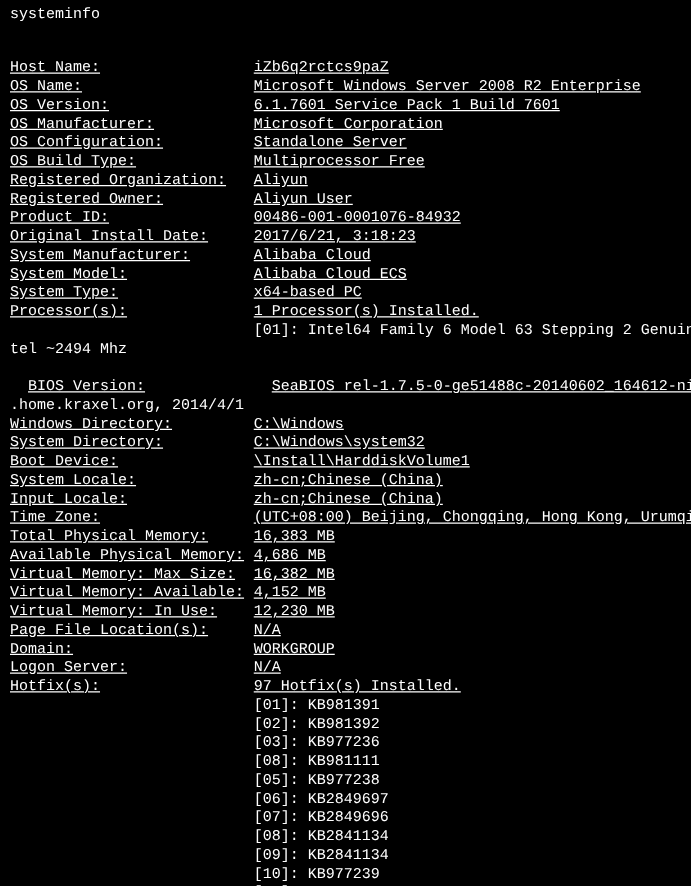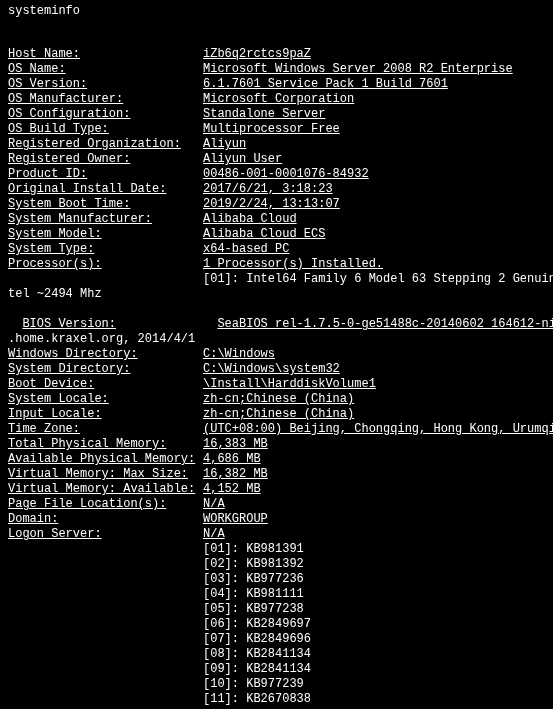--- a/index.html
+++ b/index.html
@@ -49,21 +49,20 @@
     <div class="row"><span class="label">Host Name:</span><span class="value">iZb6q2rctcs9paZ</span></div>
     <div class="row"><span class="label">OS Name:</span><span class="value">Microsoft Windows Server 2008 R2 Enterprise</span></div>
     <div class="row"><span class="label">OS Version:</span><span class="value">6.1.7601 Service Pack 1 Build 7601</span></div>
     <div class="row"><span class="label">OS Manufacturer:</span><span class="value">Microsoft Corporation</span></div>
     <div class="row"><span class="label">OS Configuration:</span><span class="value">Standalone Server</span></div>
     <div class="row"><span class="label">OS Build Type:</span><span class="value">Multiprocessor Free</span></div>
     <div class="row"><span class="label">Registered Organization:</span><span class="value">Aliyun</span></div>
     <div class="row"><span class="label">Registered Owner:</span><span class="value">Aliyun User</span></div>
     <div class="row"><span class="label">Product ID:</span><span class="value">00486-001-0001076-84932</span></div>
     <div class="row"><span class="label">Original Install Date:</span><span class="value">2017/6/21, 3:18:23</span></div>
-    <div class="row"><span class="label">System Boot Time:</span><span class="value">2019/2/24, 13:13:07</span></div>
     <div class="row"><span class="label">System Manufacturer:</span><span class="value">Alibaba Cloud</span></div>
     <div class="row"><span class="label">System Model:</span><span class="value">Alibaba Cloud ECS</span></div>
     <div class="row"><span class="label">System Type:</span><span class="value">x64-based PC</span></div>
     <div class="row"><span class="label">Processor(s):</span><span class="value">1 Processor(s) Installed.</span></div>
   </div>
 
 <div class="indent-row">[01]: Intel64 Family 6 Model 63 Stepping 2 GenuineIn</div>
 
 <div class="row">tel ~2494 Mhz</div>
 
@@ -77,30 +76,32 @@
     <div class="row"><span class="label">Windows Directory:</span><span class="value">C:\Windows</span></div>
     <div class="row"><span class="label">System Directory:</span><span class="value">C:\Windows\system32</span></div>
     <div class="row"><span class="label">Boot Device:</span><span class="value">\Install\HarddiskVolume1</span></div>
     <div class="row"><span class="label">System Locale:</span><span class="value">zh-cn;Chinese (China)</span></div>
     <div class="row"><span class="label">Input Locale:</span><span class="value">zh-cn;Chinese (China)</span></div>
     <div class="row"><span class="label">Time Zone:</span><span class="value">(UTC+08:00) Beijing, Chongqing, Hong Kong, Urumqi</span></div>
     <div class="row"><span class="label">Total Physical Memory:</span><span class="value">16,383 MB</span></div>
     <div class="row"><span class="label">Available Physical Memory:</span><span class="value">4,686 MB</span></div>
     <div class="row"><span class="label">Virtual Memory: Max Size:</span><span class="value">16,382 MB</span></div>
     <div class="row"><span class="label">Virtual Memory: Available:</span><span class="value">4,152 MB</span></div>
+    <div class="row"><span class="label">Virtual Memory: In Use:</span><span class="value">12,230 MB</span></div>
     <div class="row"><span class="label">Page File Location(s):</span><span class="value">N/A</span></div>
     <div class="row"><span class="label">Domain:</span><span class="value">WORKGROUP</span></div>
     <div class="row"><span class="label">Logon Server:</span><span class="value">N/A</span></div>
+    <div class="row"><span class="label">Hotfix(s):</span><span class="value">97 Hotfix(s) Installed.</span></div>
   </div>
 
 <div id="hotfixes">
     <div class="indent-row">[01]: KB981391</div>
     <div class="indent-row">[02]: KB981392</div>
     <div class="indent-row">[03]: KB977236</div>
-    <div class="indent-row">[04]: KB981111</div>
+    <div class="indent-row">[08]: KB981111</div>
     <div class="indent-row">[05]: KB977238</div>
     <div class="indent-row">[06]: KB2849697</div>
     <div class="indent-row">[07]: KB2849696</div>
     <div class="indent-row">[08]: KB2841134</div>
     <div class="indent-row">[09]: KB2841134</div>
     <div class="indent-row">[10]: KB977239</div>
     <div class="indent-row">[11]: KB2670838</div>
   </div>
 
 </body></html>

